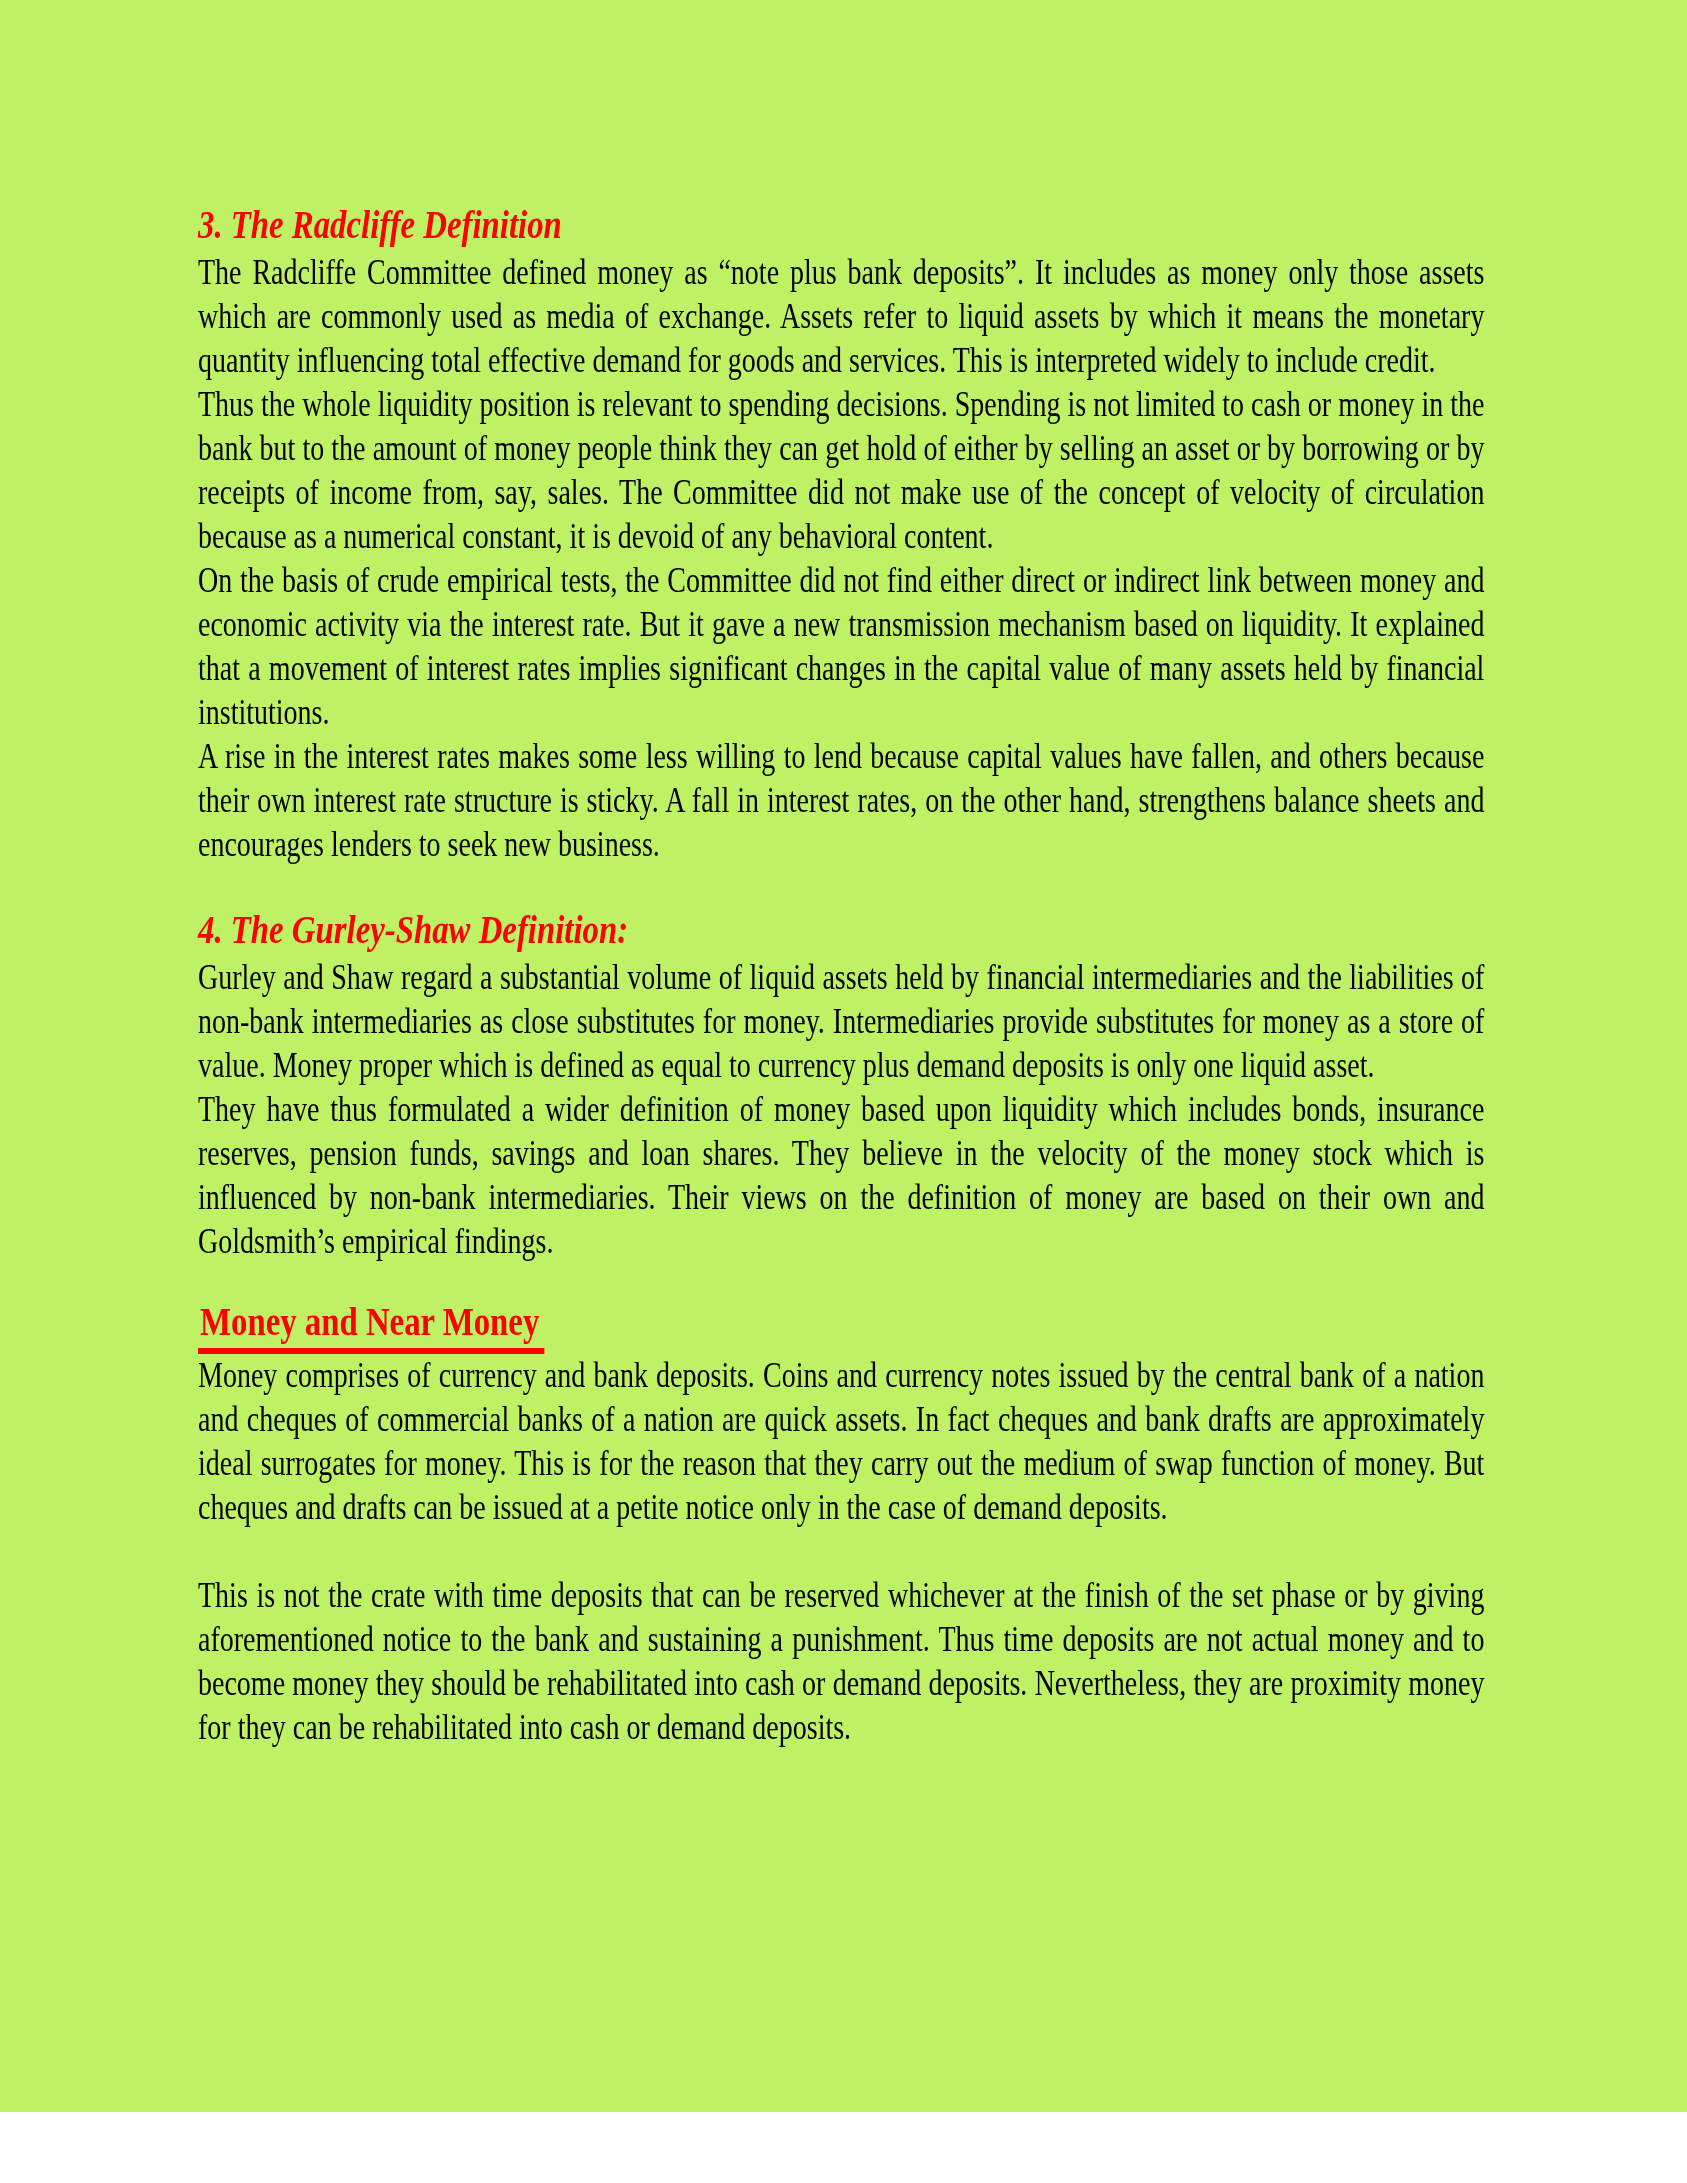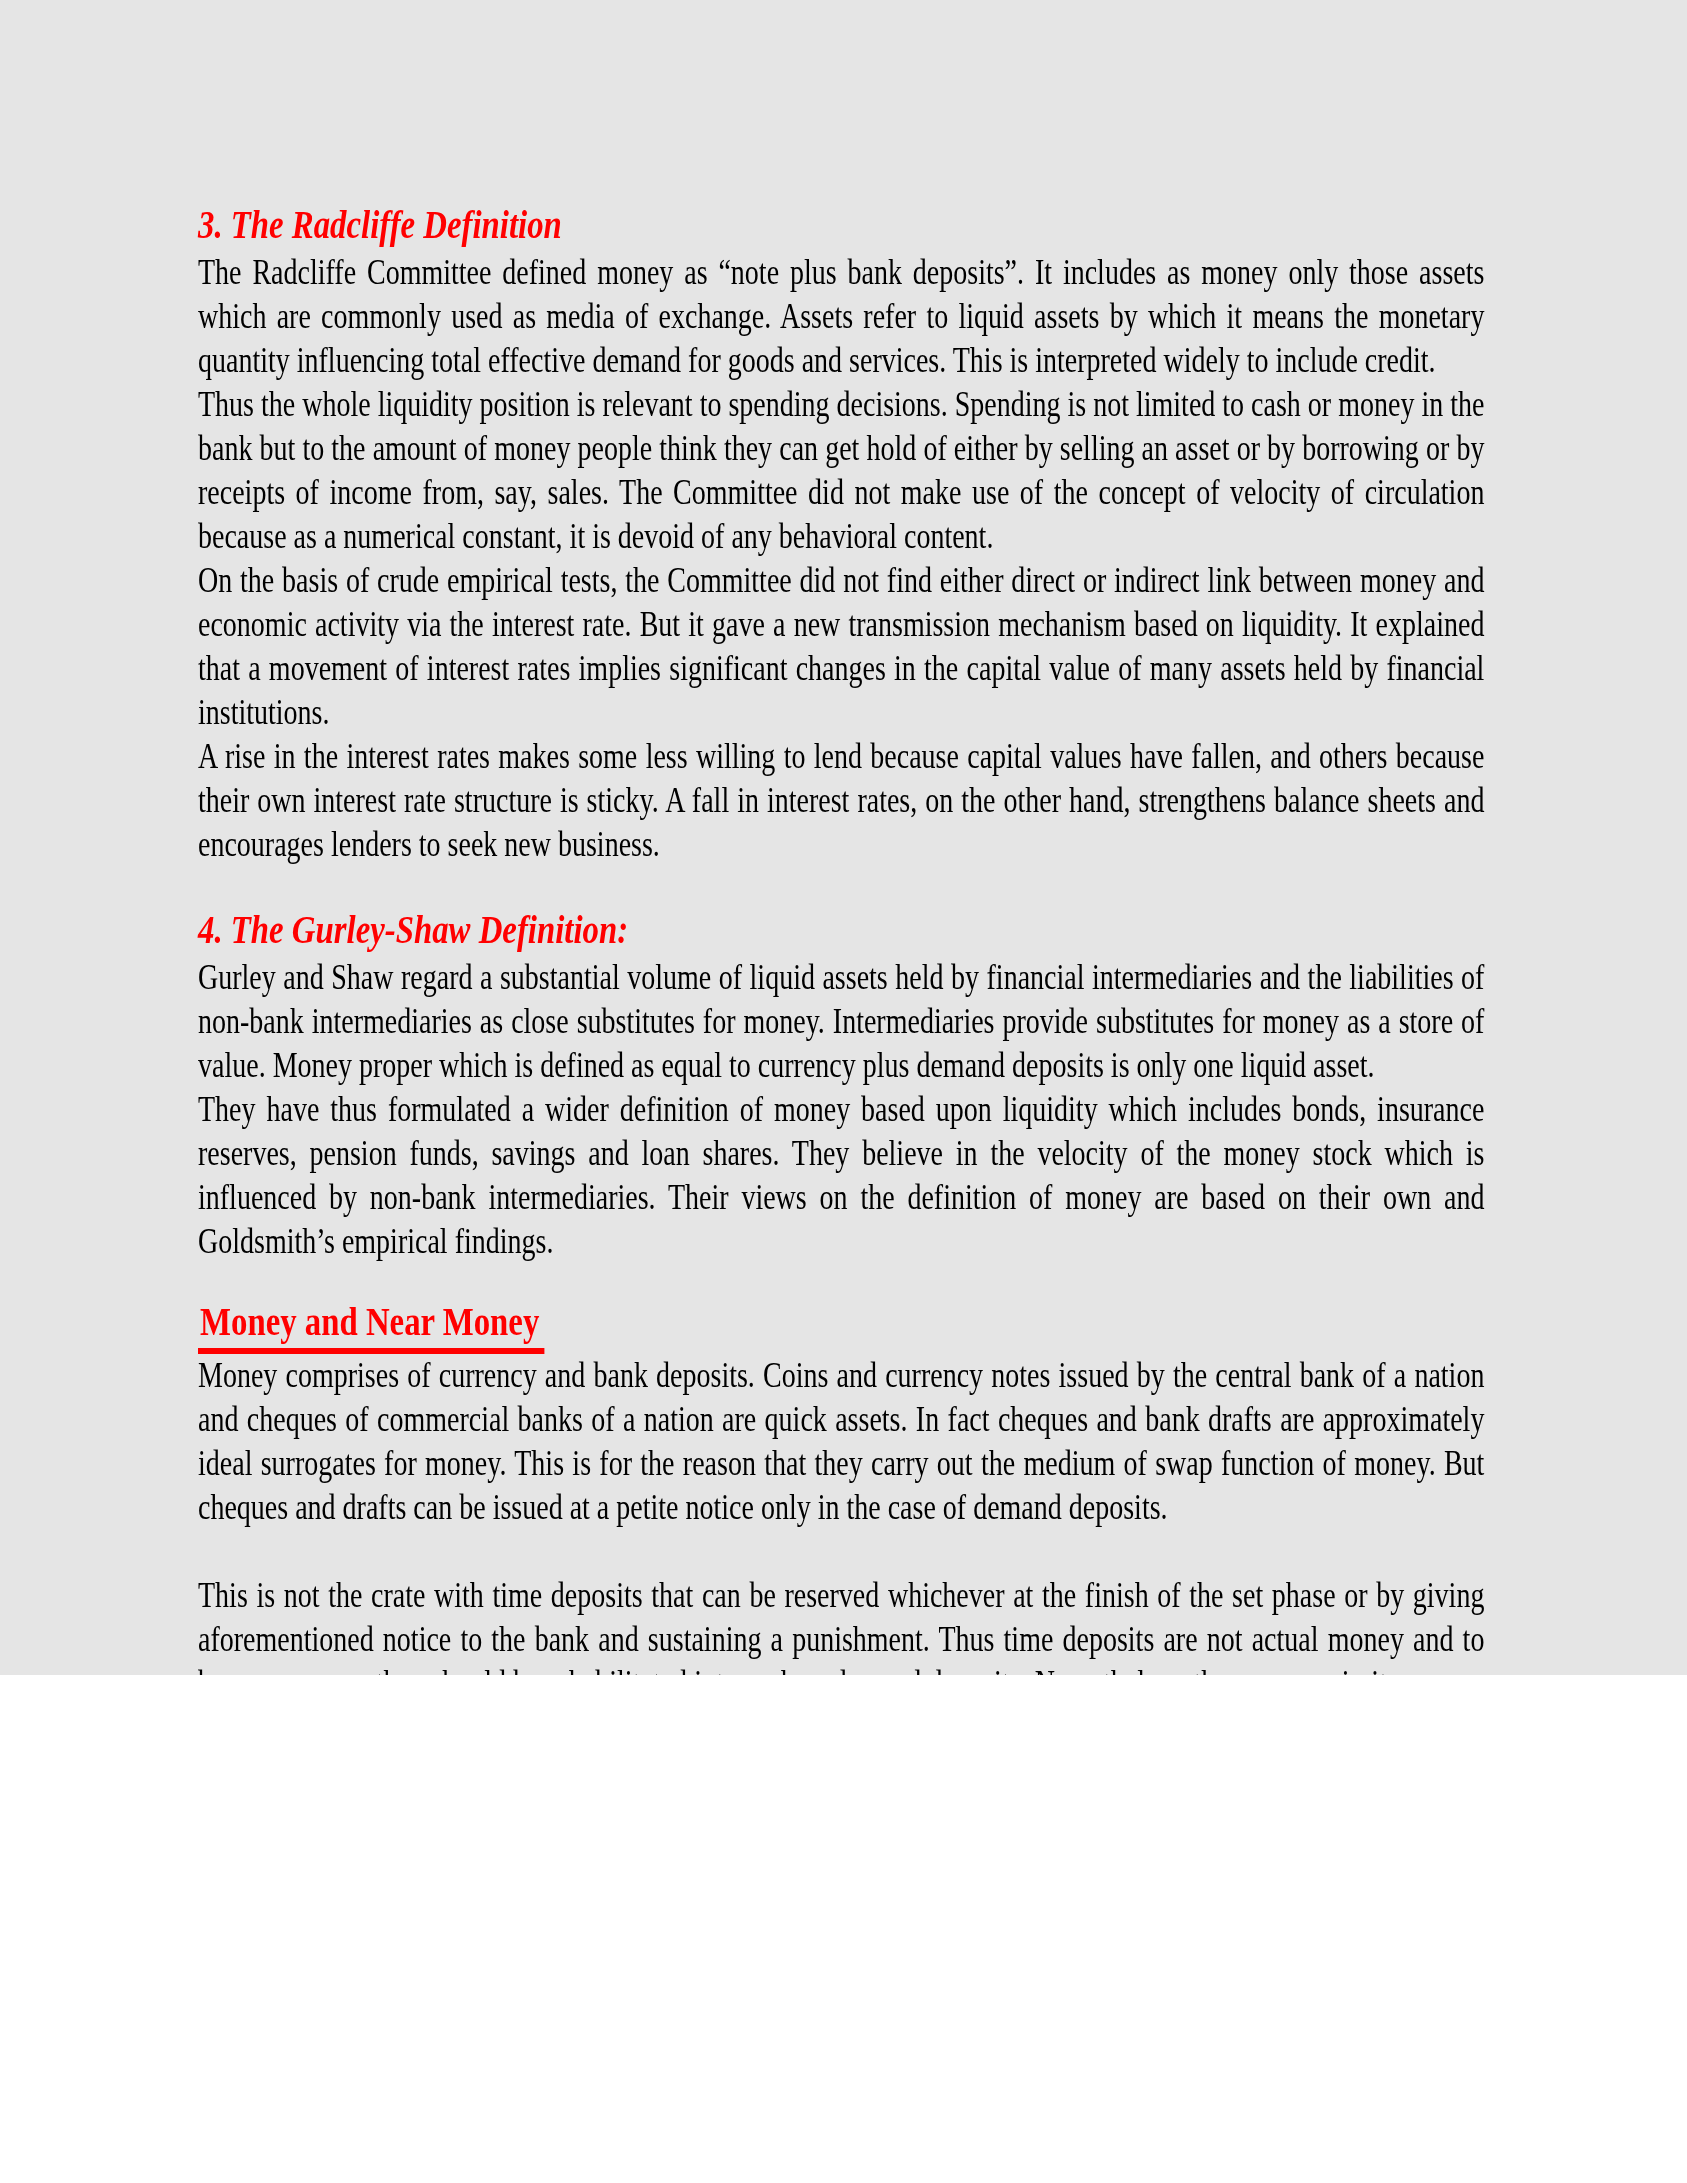--- a/index.html
+++ b/index.html
@@ -3,22 +3,22 @@
 <meta charset="utf-8">
 <style>
   html, body {
     margin: 0;
     padding: 0;
     background: #ffffff;
   }
   .page {
     position: relative;
     width: 1687px;
-    height: 1675px;
-    background: #e5e5e5;
+    height: 2112px;
+    background: #bef264;
     overflow: hidden;
     font-family: "Liberation Serif", "DejaVu Serif", serif;
   }
   
   .content {
     position: absolute;
     left: 198px;
     top: 198px;
     width: 1608px;               
     transform: scaleX(0.8);

